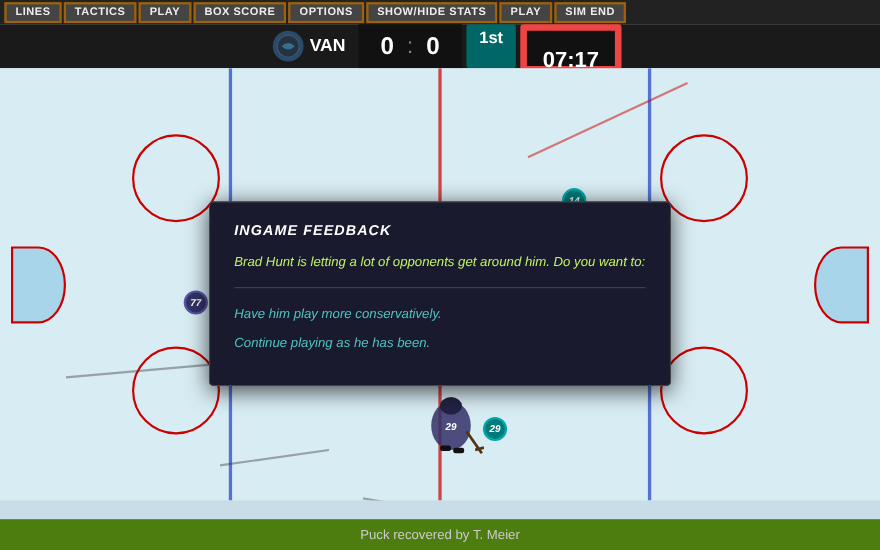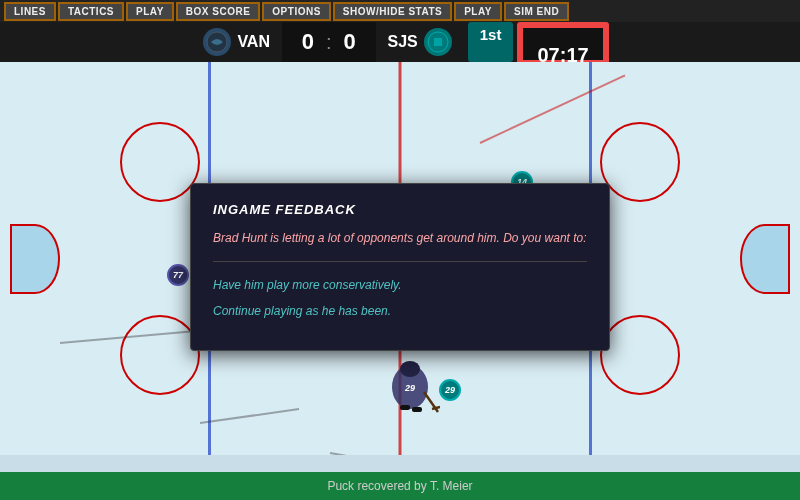--- a/index.html
+++ b/index.html
@@ -259,21 +259,21 @@
     }
     .dialog-title {
       color: #ffffff;
       font-weight: bold;
       font-size: 13px;
       letter-spacing: 1px;
       margin-bottom: 12px;
       text-transform: uppercase;
     }
     .dialog-message {
-      color: #fca5a5;
+      color: #bef264;
       font-size: 12px;
       margin-bottom: 14px;
       line-height: 1.5;
     }
     .dialog-divider {
       border: none;
       border-top: 1px solid #444;
       margin-bottom: 14px;
     }
     .dialog-option {
@@ -284,21 +284,21 @@
       line-height: 1.5;
     }
 
     
     #status-bar {
       position: absolute;
       bottom: 0;
       left: 0;
       right: 0;
       height: 28px;
-      background: #15803d;
+      background: #4d7c0f;
       display: flex;
       align-items: center;
       justify-content: center;
     }
     .status-text {
       color: #cccccc;
       font-size: 12px;
     }
   </style>
 </head>
@@ -323,29 +323,20 @@
         <path d="M6 12 Q12 6 18 12 Q12 18 6 12Z" fill="#4488aa" opacity="0.7"></path>
       </svg>
     </div>
     <span class="team-name">VAN</span>
   </div>
   <div class="score-box">
     <span class="score-num">0</span>
     <span class="score-sep">:</span>
     <span class="score-num">0</span>
   </div>
-  <div class="team-right">
-    <span class="team-name">SJS</span>
-    <div class="team-logo sjs">
-      <svg width="24" height="24" viewBox="0 0 24 24">
-        <circle cx="12" cy="12" r="10" fill="#007a7a" stroke="#00aaaa" stroke-width="1"></circle>
-        <path d="M8 8 L16 8 L16 16 L8 16Z" fill="#00cccc" opacity="0.5"></path>
-      </svg>
-    </div>
-  </div>
   <div class="period-box">1st</div>
   <div class="time-box">07:17</div>
 </div>
 
 <div id="rink">
 
   <div class="rink-blue-line-left"></div>
   <div class="rink-blue-line-right"></div>
 
   <div class="rink-center-line"></div>

